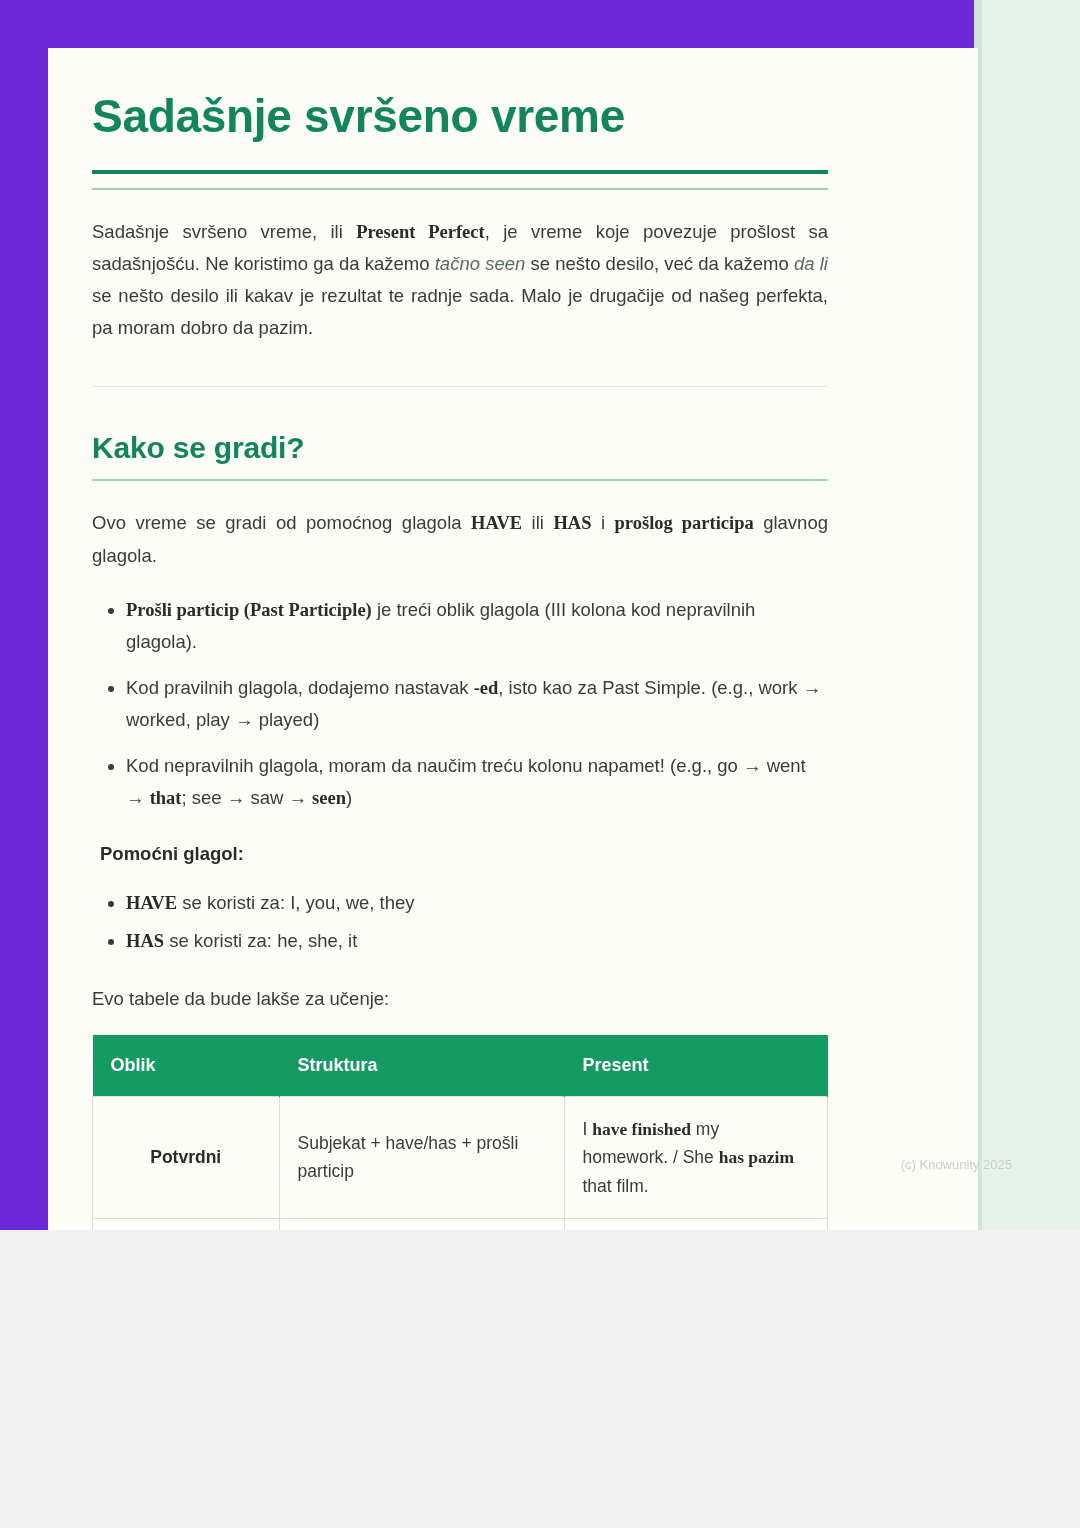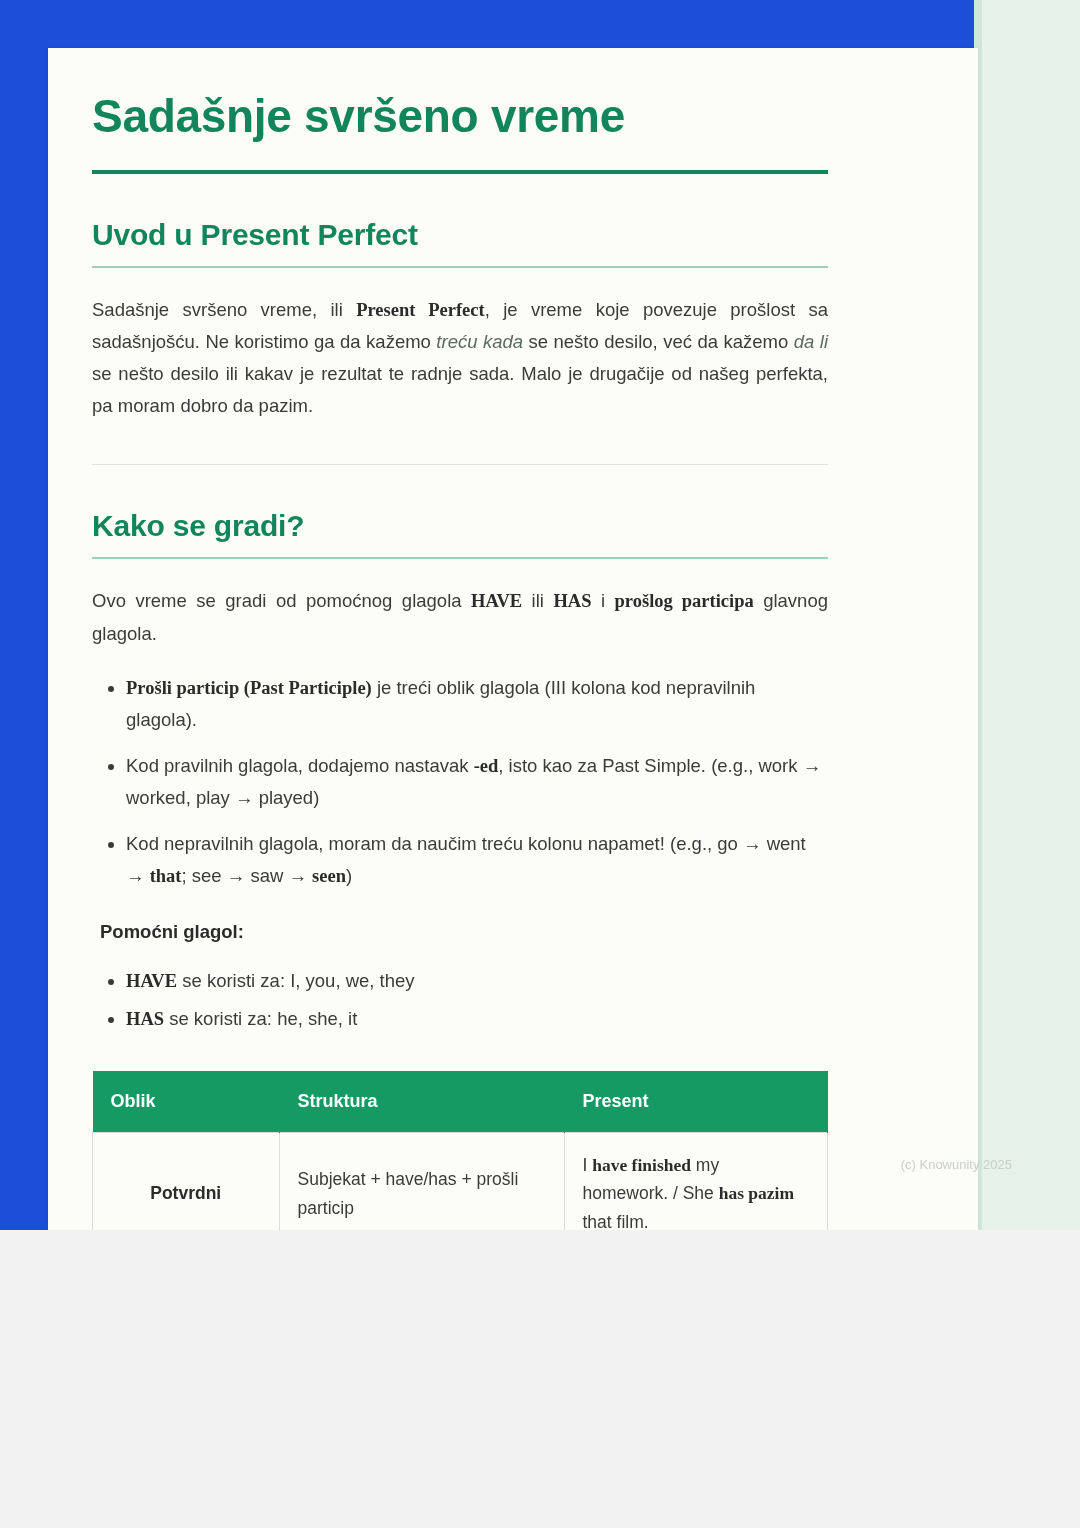--- a/index.html
+++ b/index.html
@@ -7,21 +7,21 @@
     padding: 0;
     background: #f2f2f2;
   }
   body {
     font-family: "Liberation Sans", sans-serif;
   }
   .page {
     position: relative;
     width: 1080px;
     height: 1230px;
-    background: #1d4ed8;
+    background: #6d28d9;
     overflow: hidden;
     box-sizing: border-box;
   }
   
   .edge-band {
     position: absolute;
     top: 0;
     right: 0;
     width: 98px;
     height: 100%;
@@ -112,21 +112,21 @@
     color: #2b2b2b;
     font-size: 18.5px;
     font-weight: bold;
     margin: 28px 0 0 8px;
   }
 
   b, strong { color: #2b2b2b; font-weight: bold; font-family: Liberation Serif, serif; }
   em, i { font-style: italic; color: #5a6b62; }
 
   table.grammar {
-    margin-top: 36px;
+    margin-top: 20px;
     border-collapse: collapse;
     width: 100%;
     font-size: 17.5px;
   }
   table.grammar thead th {
     background: #169a64;
     color: #ffffff;
     font-weight: bold;
     text-align: left;
     padding: 20px 18px;
@@ -164,25 +164,24 @@
   <div class="edge-band-inner"></div>
 
   <div class="sheet">
     <div class="content">
 
       <h1 class="doc-title">
         <span>Sadašnje svršeno vreme</span><br>
       </h1>
       <div class="title-rule"></div>
 
-      <h2 class="section-title">Uvod u Present Perfect</h2>
       <div class="section-rule"></div>
 
       <p class="body">
-        <span>Sadašnje svršeno vreme, ili </span><strong>Present Perfect</strong><span>, je vreme koje povezuje prošlost sa sadašnjošću. Ne koristimo ga da kažemo </span><em>treću kada</em><span> se nešto desilo, već da kažemo </span><em>da li</em><span> se nešto desilo ili kakav je rezultat te radnje sada. Malo je drugačije od našeg perfekta, pa moram dobro da pazim.</span>
+        <span>Sadašnje svršeno vreme, ili </span><strong>Present Perfect</strong><span>, je vreme koje povezuje prošlost sa sadašnjošću. Ne koristimo ga da kažemo </span><em>tačno seen</em><span> se nešto desilo, već da kažemo </span><em>da li</em><span> se nešto desilo ili kakav je rezultat te radnje sada. Malo je drugačije od našeg perfekta, pa moram dobro da pazim.</span>
       </p>
 
       <div class="divider"></div>
 
       <h2 class="section-title">Kako se gradi?</h2>
       <div class="section-rule"></div>
 
       <p class="body">
         <span>Ovo vreme se gradi od pomoćnog glagola </span><strong>HAVE</strong><span> ili </span><strong>HAS</strong><span> i </span><strong>prošlog participa</strong><span> glavnog glagola.</span>
       </p>
@@ -203,20 +202,21 @@
 
       <ul class="bullets tight">
         <li>
           <strong>HAVE</strong><span> se koristi za: I, you, we, they</span>
         </li>
         <li>
           <strong>HAS</strong><span> se koristi za: he, she, it</span>
         </li>
       </ul>
 
+      <p class="body left">Evo tabele da bude lakše za učenje:</p>
 
       <table class="grammar">
         <thead>
           <tr>
             <th class="col-oblik">Oblik</th>
             <th class="col-struktura">Struktura</th>
             <th>Present</th>
           </tr>
         </thead>
         <tbody>

